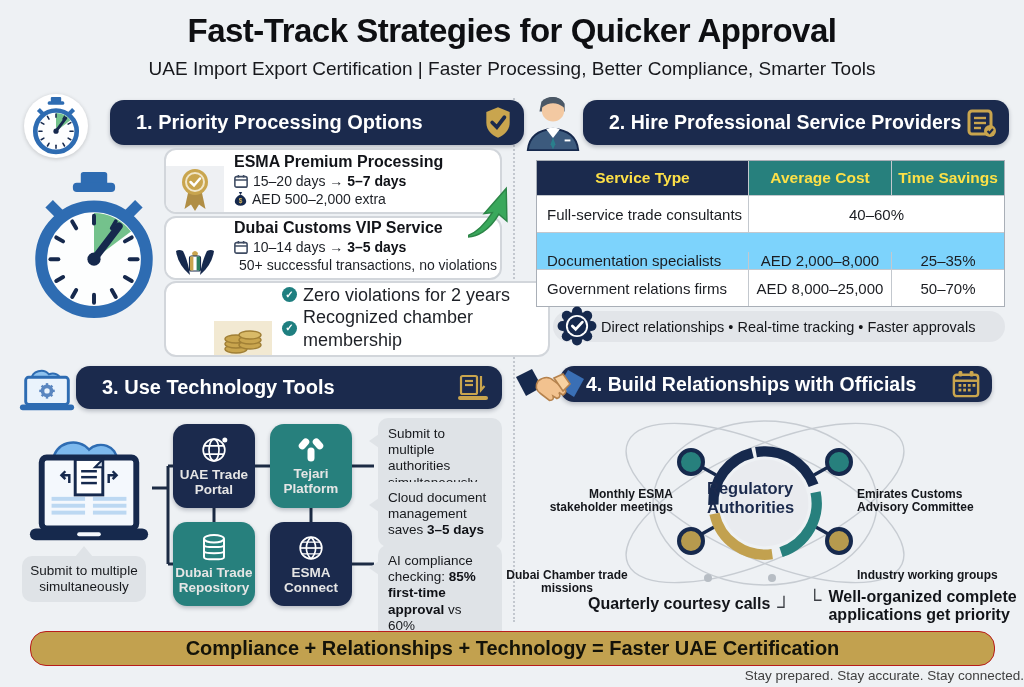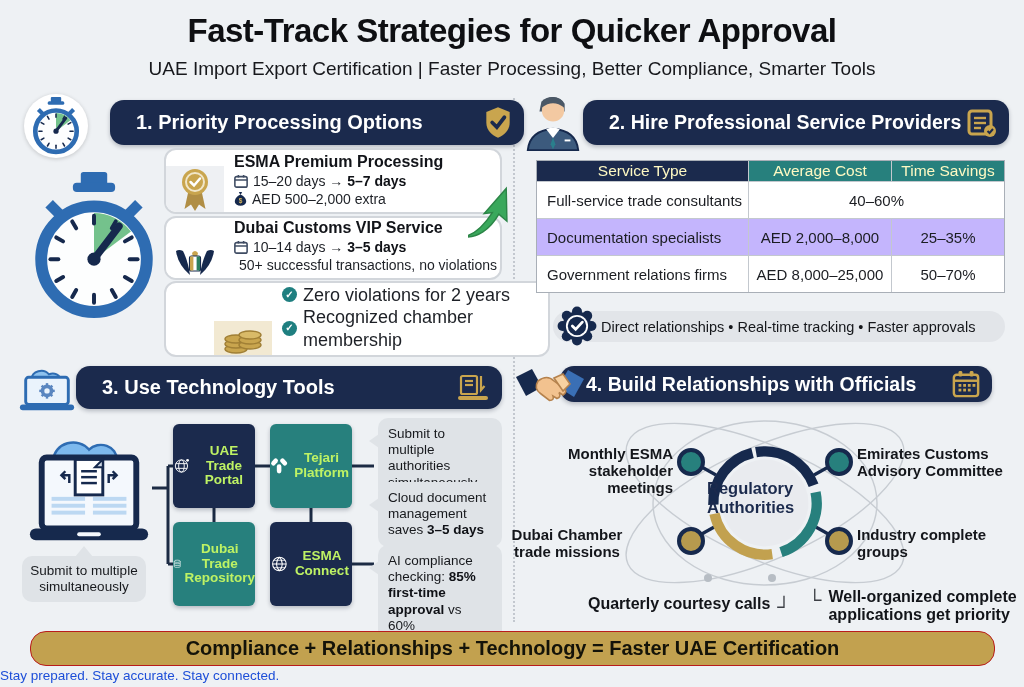--- a/index.html
+++ b/index.html
@@ -25,50 +25,50 @@
   .cline b{color:#0f1116;}
   .chk{display:flex;align-items:center;gap:6px;font-size:18px;color:#1d2026;line-height:1.25;}
   .chkdot{width:15px;height:15px;flex:none;border-radius:50%;background:#1f7f80;color:#fff;display:inline-flex;align-items:center;justify-content:center;}
   .chkdot::after{content:"✓";font-size:10px;font-weight:bold;}
   
   .tbl{left:536px;top:160px;width:467px;border:1.5px solid #a9afb7;background:#fff;font-size:15px;}
   .trow{display:flex;}
   .tcell{display:flex;align-items:center;justify-content:center;border-right:1px solid #c3c8ce;box-sizing:border-box;}
   .tcell:last-child{border-right:none;}
   .c1{width:212px;}.c2{width:143px;}.c3{width:112px;flex:1;}
-  .thead .tcell{height:20px;color:#fef9c3;font-weight:normal;font-size:15.5px;}
+  .thead .tcell{height:34px;color:#fde047;font-weight:bold;font-size:15.5px;}
   .thead .c1{background:#1b2a4d;}
   .thead .c2,.thead .c3{background:#27807d;}
   .tbody .trow{height:36px;border-top:1px solid #c3c8ce;color:#1b1d22;}
-  .tbody .trow.alt{background:#c4b5fd;}
+  .tbody .trow.alt{background:#7dd3fc;align-items:flex-end;}
   .tbody .c1{justify-content:flex-start;padding-left:10px;}
   
   .badge{left:553px;top:311px;width:452px;height:31px;background:#e2e5e9;border-radius:16px;display:flex;align-items:center;font-size:14.5px;color:#15171b;}
   .badge .btxt{margin-left:48px;}
   .badge svg{position:absolute;left:4px;top:-5px;}
   
   .tilegrid{left:173px;top:424px;display:grid;grid-template-columns:82px 82px;grid-auto-rows:84px;gap:14px 15px;}
-  .tile{border-radius:6px;display:flex;flex-direction:row;align-items:center;justify-content:center;gap:3px;color:#bef264;font-weight:bold;font-size:13.5px;line-height:1.1;text-align:center;box-shadow:0 2px 4px rgba(10,20,40,.25);}
+  .tile{border-radius:14px;display:flex;flex-direction:column;align-items:center;justify-content:center;gap:3px;color:#e5e5e5;font-weight:bold;font-size:13.5px;line-height:1.1;text-align:center;box-shadow:0 2px 4px rgba(10,20,40,.25);}
   .tile.navy{background:#1b2a4d;}
   .tile.teal{background:#27807d;}
   .callout{left:378px;width:104px;background:#dfe3e7;border-radius:10px;padding:8px 10px;font-size:13.5px;color:#17191d;line-height:1.2;}
   .callout b{color:#0f1116;}
   .callout::before{content:"";position:absolute;left:-9px;top:16px;border-top:7px solid transparent;border-bottom:7px solid transparent;border-right:10px solid #dfe3e7;}
   .lbubble{left:22px;top:556px;width:112px;background:#dfe3e7;border-radius:10px;padding:7px 6px;font-size:13.5px;color:#17191d;text-align:center;line-height:1.2;}
   .lbubble::before{content:"";position:absolute;top:-10px;left:50%;margin-left:-9px;border-left:9px solid transparent;border-right:9px solid transparent;border-bottom:11px solid #dfe3e7;}
   
   .node{width:20px;height:20px;border-radius:50%;border:4px solid #16294d;background:#27807d;}
   .node.gold{background:#b69a4e;}
-  .nlabel{font-size:15px;font-weight:bold;color:#14161b;line-height:1.12;}
+  .nlabel{font-size:12px;font-weight:bold;color:#14161b;line-height:1.12;margin-top:42px;}
   .center-label{left:707px;top:479px;width:114px;text-align:left;font-size:16.5px;font-weight:bold;color:#1b2a4d;line-height:1.15;}
   .note{font-size:16px;font-weight:bold;color:#121419;display:flex;align-items:flex-start;gap:7px;}
   .glyph{font-weight:normal;color:#3c3f45;font-size:19px;line-height:1;margin-top:2px;}
   
   .banner{left:30px;top:631px;width:963px;height:33px;background:#c2a14f;border:1px solid #b91c1c;border-radius:16px;display:flex;align-items:center;justify-content:center;font-size:20px;font-weight:bold;color:#141309;}
-  .footer{top:668px;left:0;width:100%;text-align:left;font-size:13.5px;color:#1d4ed8;}
+  .footer{top:668px;left:0;width:100%;text-align:right;font-size:13.5px;color:#404040;}
 </style>
 </head>
 <body>
 
 <div class="stage">
 
   <div class="abs page-sub">UAE Import Export Certification | Faster Processing, Better Compliance, Smarter Tools</div>
   <div class="abs page-title">Fast-Track Strategies for Quicker Approval</div>
   <div class="abs vdivider"></div>
 
@@ -482,21 +482,21 @@
   <div class="abs center-label">Regulatory Authorities</div>
 
   <div class="abs node" style="left:677px;top:448px;"></div>
   <div class="abs node" style="left:825px;top:448px;"></div>
   <div class="abs node gold" style="left:677px;top:527px;"></div>
   <div class="abs node gold" style="left:825px;top:527px;"></div>
 
   <div class="abs nlabel" style="left:523px;top:446px;width:150px;text-align:right;">Monthly ESMA stakeholder meetings</div>
   <div class="abs nlabel" style="left:857px;top:446px;width:158px;">Emirates Customs Advisory Committee</div>
   <div class="abs nlabel" style="left:492px;top:527px;width:150px;text-align:center;">Dubai Chamber trade missions</div>
-  <div class="abs nlabel" style="left:857px;top:527px;width:150px;">Industry complete groups</div>
+  <div class="abs nlabel" style="left:857px;top:527px;width:150px;">Industry working groups</div>
 
   <div class="abs note" style="left:588px;top:595px;">
     <span>Quarterly courtesy calls</span>
     <span class="glyph">┘</span>
   </div>
   <div class="abs note" style="left:808px;top:588px;width:210px;">
     <span class="glyph">└</span>
     <span style="line-height:1.15;">Well-organized complete applications get priority</span>
   </div>
 

